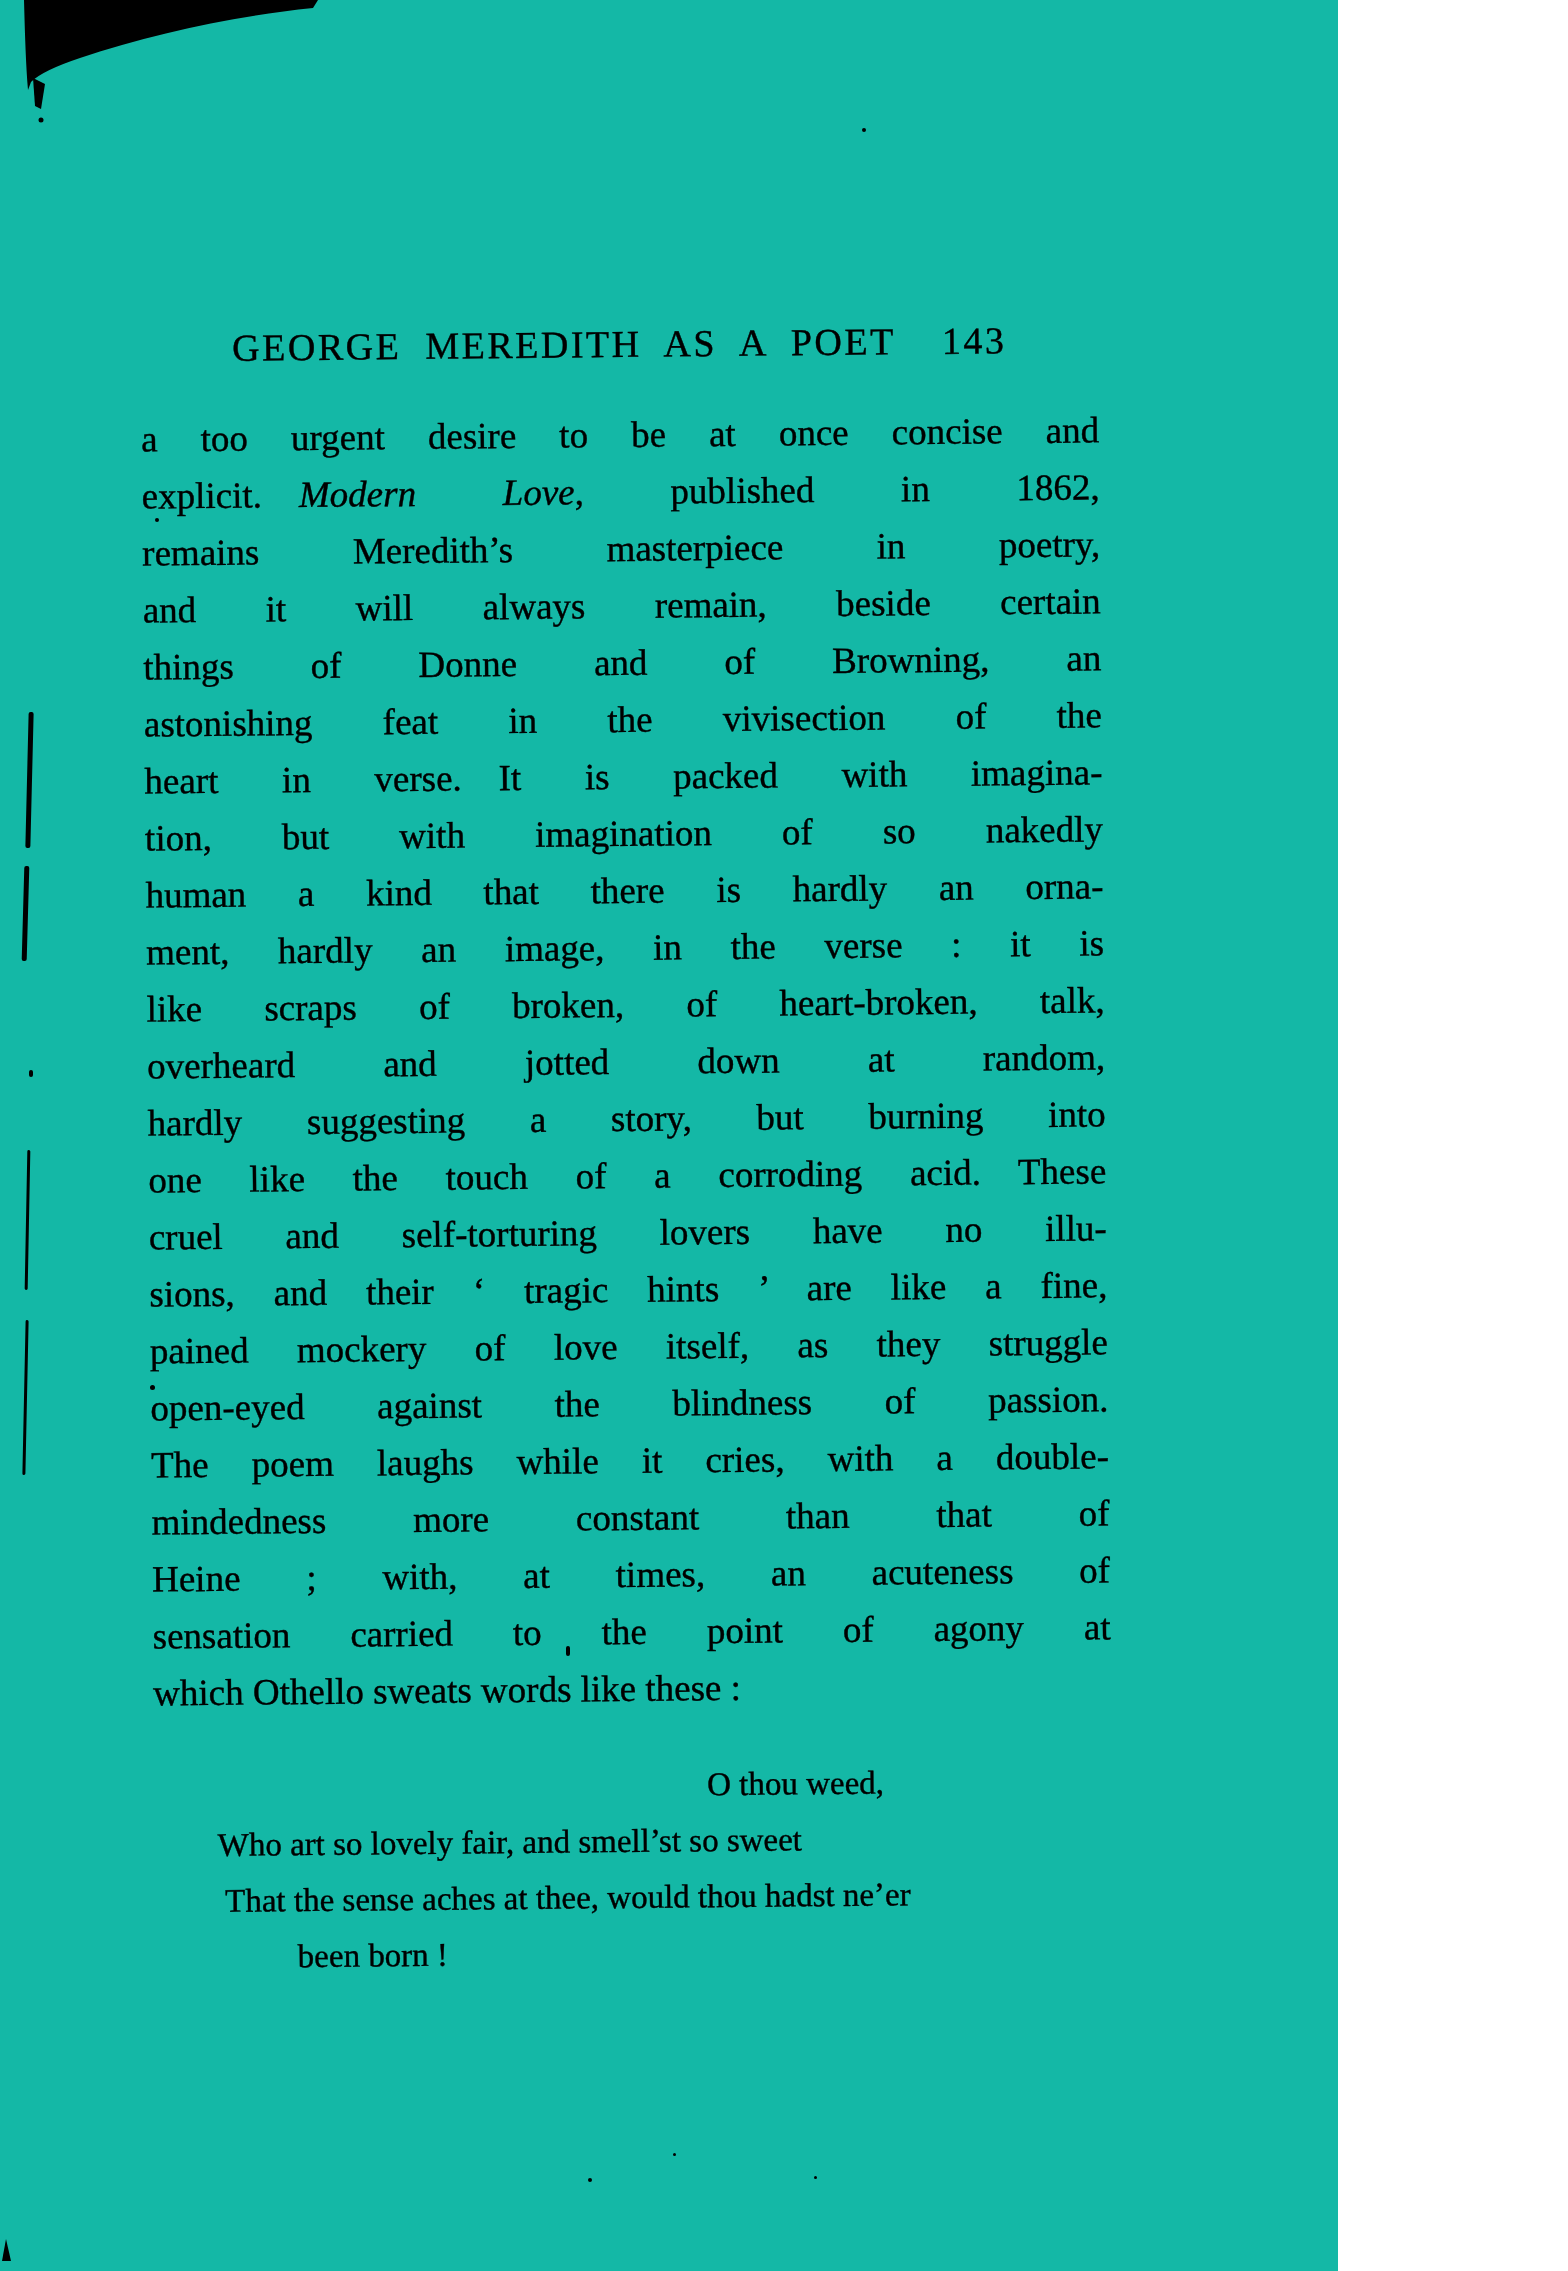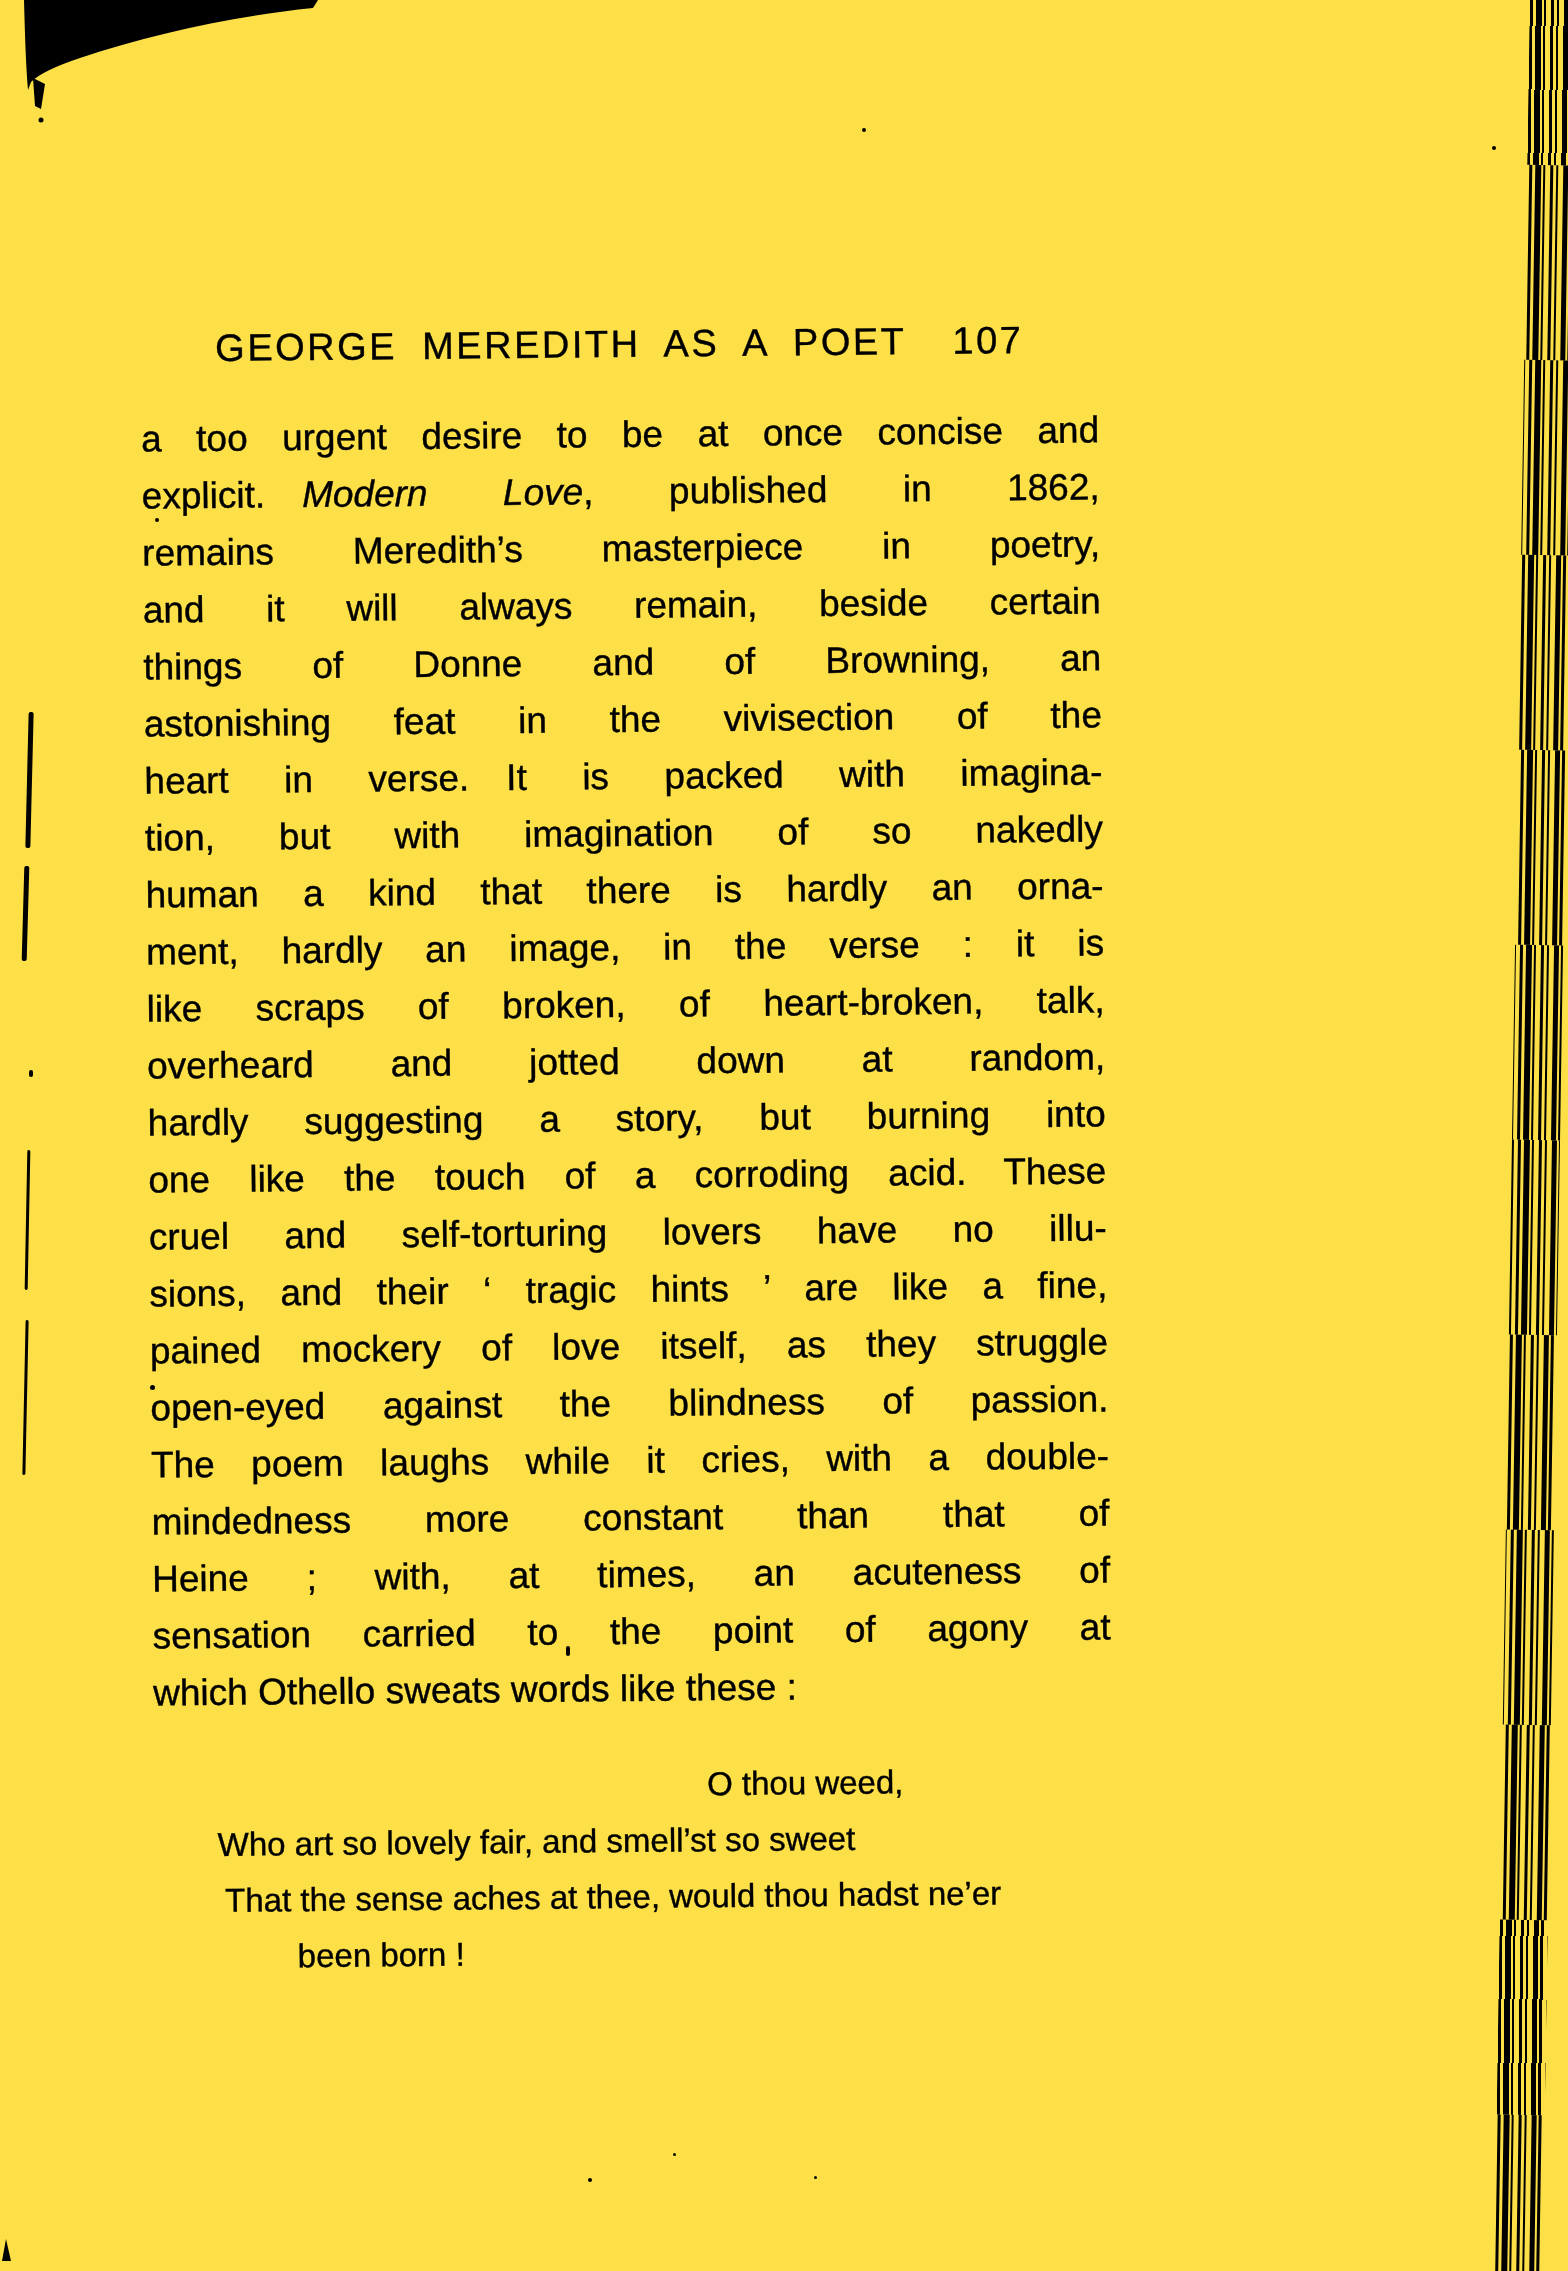--- a/index.html
+++ b/index.html
@@ -1,22 +1,22 @@
 <!DOCTYPE html>
 <html><head>
 <meta charset="utf-8">
 <style>
   html, body { margin: 0; padding: 0; background: #ffffff; }
   .page {
     position: relative;
-    width: 1568px;
+    width: 1338px;
     height: 2271px;
-    background: #fde047;
+    background: #14b8a6;
     overflow: hidden;
-    font-family: Liberation Sans, sans-serif;
+    font-family: Liberation Serif, serif;
     color: #000;
   }
 
   
   .content {
     position: absolute;
     left: 140px;
     top: 316px;
     width: 958px;
     transform: rotate(-0.55deg);
@@ -132,21 +132,21 @@
   <div class="speck" style="left:155px; top:518px; width:4px; height:4px;"></div>
   <div class="speck" style="left:150px; top:1385px; width:5px; height:5px;"></div>
   <div class="speck" style="left:566px; top:1646px; width:4px; height:10px; border-radius:2px;"></div>
   <div class="speck" style="left:588px; top:2178px; width:4px; height:4px;"></div>
   <div class="speck" style="left:814px; top:2176px; width:3px; height:3px;"></div>
   <div class="speck" style="left:673px; top:2153px; width:3px; height:3px;"></div>
 
   <div class="content">
     <div class="running-header">
       <span>GEORGE MEREDITH AS A POET</span>
-      <span>107</span>
+      <span>143</span>
     </div>
     <div class="body-text" id="paragraph">
         <div class="bline"><span>a too urgent desire to be at once concise and</span></div>
         <div class="bline"><span>explicit. </span><span class="ital">Modern Love</span><span>, published in 1862,</span></div>
         <div class="bline"><span>remains Meredith’s masterpiece in poetry,</span></div>
         <div class="bline"><span>and it will always remain, beside certain</span></div>
         <div class="bline"><span>things of Donne and of Browning, an</span></div>
         <div class="bline"><span>astonishing feat in the vivisection of the</span></div>
         <div class="bline"><span>heart in verse. It is packed with imagina-</span></div>
         <div class="bline"><span>tion, but with imagination of so nakedly</span></div>

